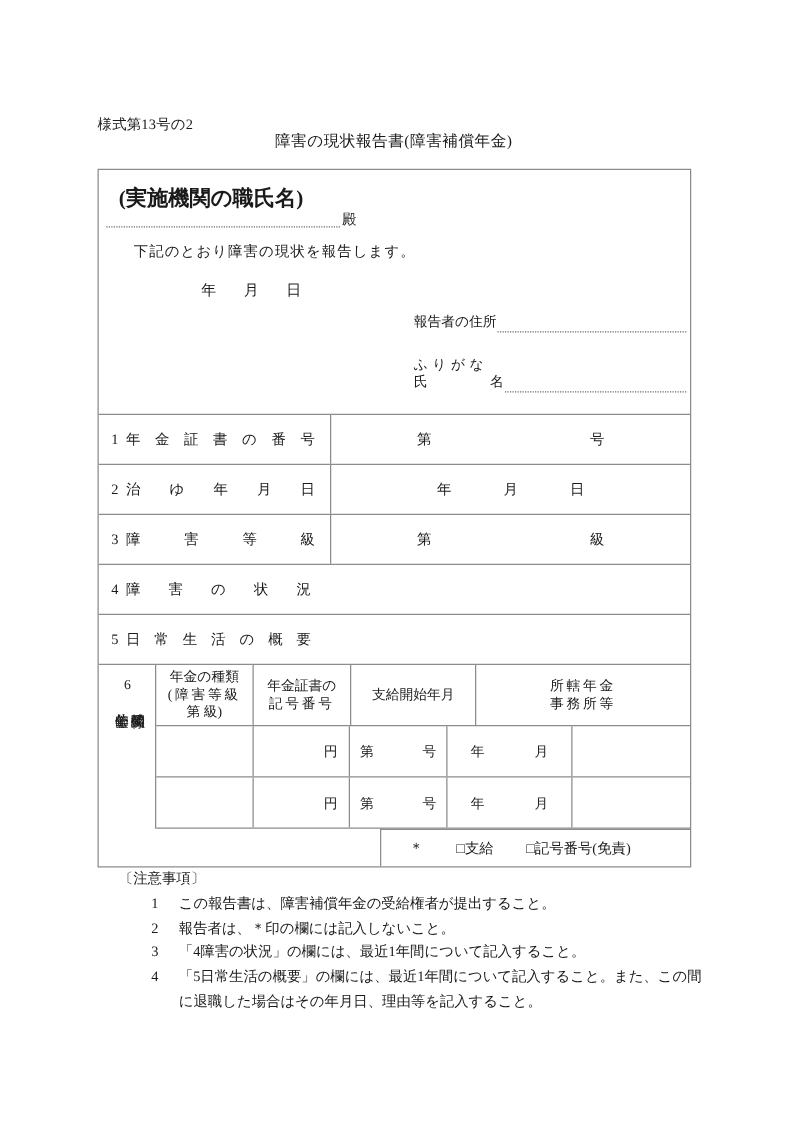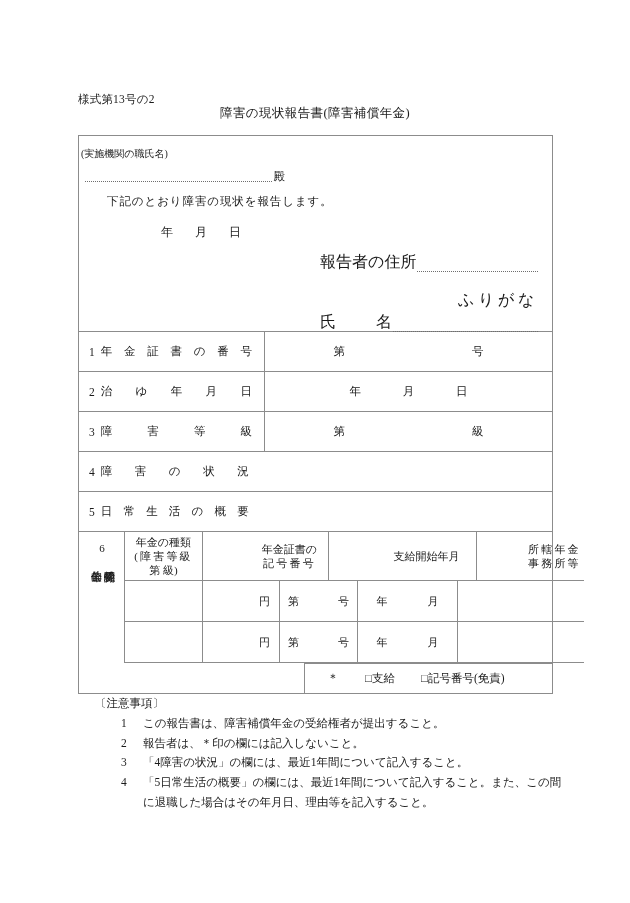--- a/index.html
+++ b/index.html
@@ -56,24 +56,25 @@
   }
 
   
   .addr-block {
     position: relative;
     height: 195px;
     box-sizing: border-box;
   }
   .agency-label {
     position: absolute;
-    left: 2px;
+    left: 16px;
     top: 11px;
-    font-size: 10px;
-    white-space: nowrap;
+    font-size: 17px;
+    white-space: nowrap;
+    font-weight: bold;
   }
   .dono-row {
     position: absolute;
     left: 6px;
     top: 31px;
     width: 200px;
     display: flex;
     align-items: flex-end;
   }
   .dono-line {
@@ -99,25 +100,24 @@
     position: absolute;
     left: 82px;
     top: 88px;
     font-size: 12px;
     white-space: nowrap;
   }
   .date-line .sp { display: inline-block; width: 22px; }
 
   .reporter {
     position: absolute;
-    left: 241px;
+    left: 252px;
     top: 116px;
     width: 218px;
-    font-size: 16px;
-    text-align: right;
+    font-size: 11px;
   }
   .rep-row {
     display: flex;
     align-items: flex-end;
     white-space: nowrap;
   }
   .rep-label {
     flex: 0 0 auto;
     line-height: 1.25;
   }
@@ -228,21 +228,21 @@
     letter-spacing: 0.5px;
     font-size: 11px;
   }
 
   .pension-main {
     flex: 1 1 auto;
     display: flex;
     flex-direction: column;
   }
   .p-row { display: flex; }
-  .p-row.head { border-bottom: 1px solid #8c8c8c; gap: 48px; }
+  .p-row.head { border-bottom: 1px solid #8c8c8c; }
   .p-row.data { border-bottom: 1px solid #8c8c8c; }
 
   .p-cell {
     box-sizing: border-box;
     border-right: 1px solid #8c8c8c;
     font-size: 11px;
     display: flex;
     align-items: center;
     justify-content: center;
     text-align: center;

